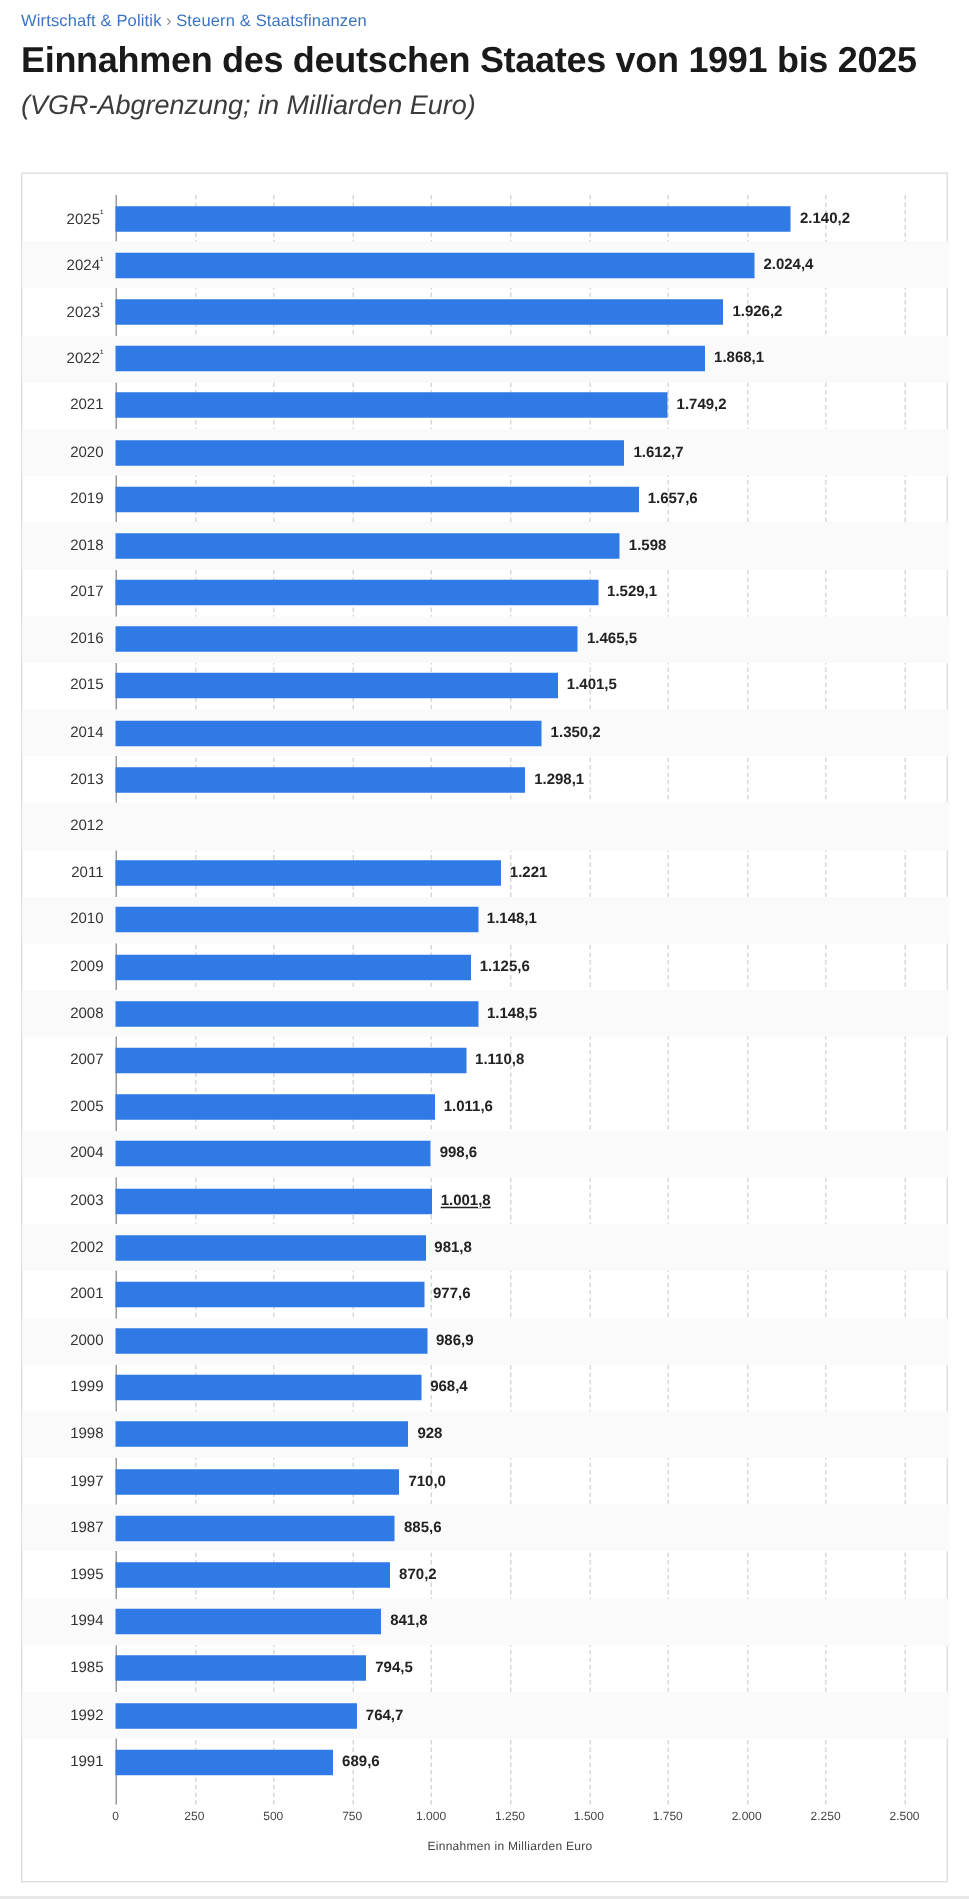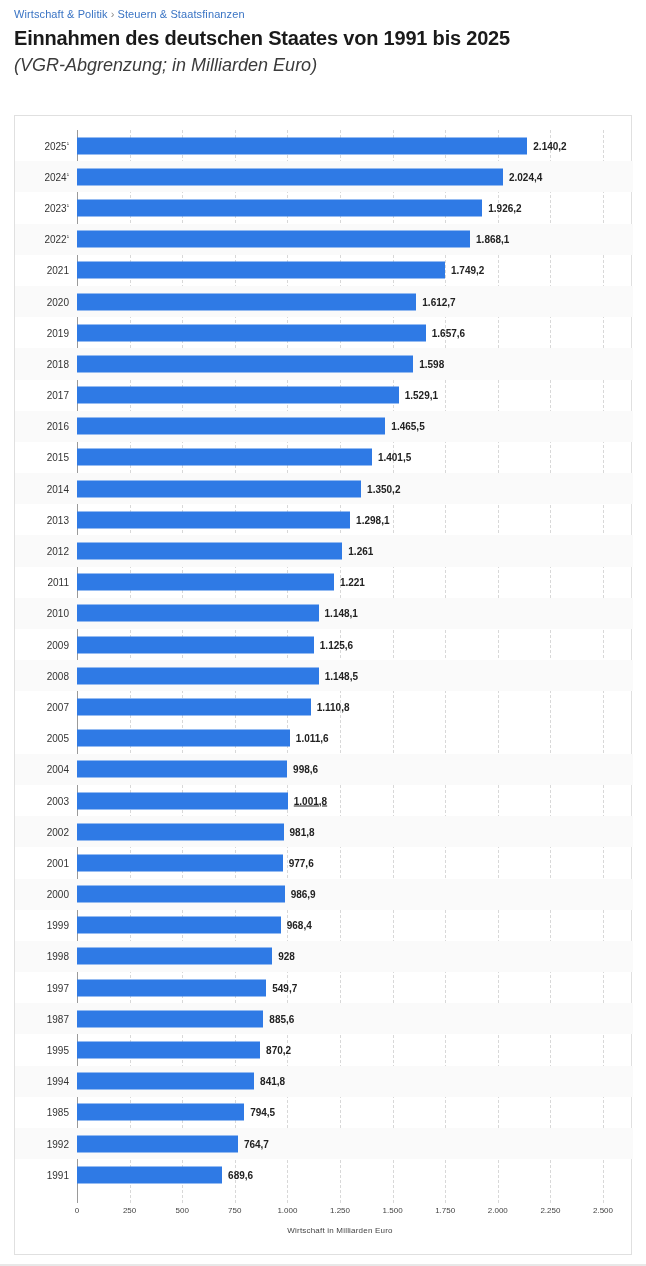--- a/index.html
+++ b/index.html
@@ -25,21 +25,21 @@
   }
   .breadcrumb .sep {
     color: #8a8a8a;
     margin: 0 3px;
   }
   .breadcrumb a {
     color: #3a74c4;
     text-decoration: none;
   }
   .title {
-    font-size: 20px;
+    font-size: 24px;
     font-weight: bold;
     color: #1a1a1a;
     padding: 7px 14px 0 14px;
     letter-spacing: -0.2px;
   }
   .subtitle {
     font-size: 18px;
     font-style: italic;
     color: #3b3b3b;
     padding: 5px 14px 0 14px;
@@ -279,24 +279,20 @@
           </div>
           <div class="row">
             <div class="ylabel">2013</div>
             <div class="barwrap">
               <div class="bar" title="2013: 1.298,1" style="width: 273.12px; background: rgb(47, 122, 229);"></div>
               <div class="barlabel" style="left: 279.12px;">1.298,1</div>
             </div>
           </div>
           <div class="row alt">
             <div class="ylabel">2012</div>
-            <div class="barwrap">
-              <div class="bar" title="2012: 1.261" style="width: 265.314px; background: rgb(47, 122, 229);"></div>
-              <div class="barlabel" style="left: 271.314px;">1.261</div>
-            </div>
           </div>
           <div class="row">
             <div class="ylabel">2011</div>
             <div class="barwrap">
               <div class="bar" title="2011: 1.221" style="width: 256.898px; background: rgb(47, 122, 229);"></div>
               <div class="barlabel" style="left: 262.898px;">1.221</div>
             </div>
           </div>
           <div class="row alt">
             <div class="ylabel">2010</div>
@@ -379,21 +375,21 @@
             <div class="ylabel">1998</div>
             <div class="barwrap">
               <div class="bar" title="1998: 928" style="width: 195.251px; background: rgb(47, 122, 229);"></div>
               <div class="barlabel" style="left: 201.251px;">928</div>
             </div>
           </div>
           <div class="row">
             <div class="ylabel">1997</div>
             <div class="barwrap">
               <div class="bar" title="1997: 899,5" style="width: 189.255px; background: rgb(47, 122, 229);"></div>
-              <div class="barlabel" style="left: 195.255px;">549,7</div>
+              <div class="barlabel" style="left: 195.255px;">710,0</div>
             </div>
           </div>
           <div class="row alt">
             <div class="ylabel">1987</div>
             <div class="barwrap">
               <div class="bar" title="1996: 885,6" style="width: 186.33px; background: rgb(47, 122, 229);"></div>
               <div class="barlabel" style="left: 192.33px;">885,6</div>
             </div>
           </div>
           <div class="row">
@@ -438,18 +434,18 @@
           <div class="xtick" style="left: 105.2px;">500</div>
           <div class="xtick" style="left: 157.8px;">750</div>
           <div class="xtick" style="left: 210.4px;">1.000</div>
           <div class="xtick" style="left: 263px;">1.250</div>
           <div class="xtick" style="left: 315.6px;">1.500</div>
           <div class="xtick" style="left: 368.2px;">1.750</div>
           <div class="xtick" style="left: 420.8px;">2.000</div>
           <div class="xtick" style="left: 473.4px;">2.250</div>
           <div class="xtick" style="left: 526px;">2.500</div>
         </div>
-      <div class="xtitle">Wirtschaft in Milliarden Euro</div>
+      <div class="xtitle">Einnahmen in Milliarden Euro</div>
     </div>
   </div>
 
   <div class="bottom-rule"></div>
 </div>
 
 </body></html>

